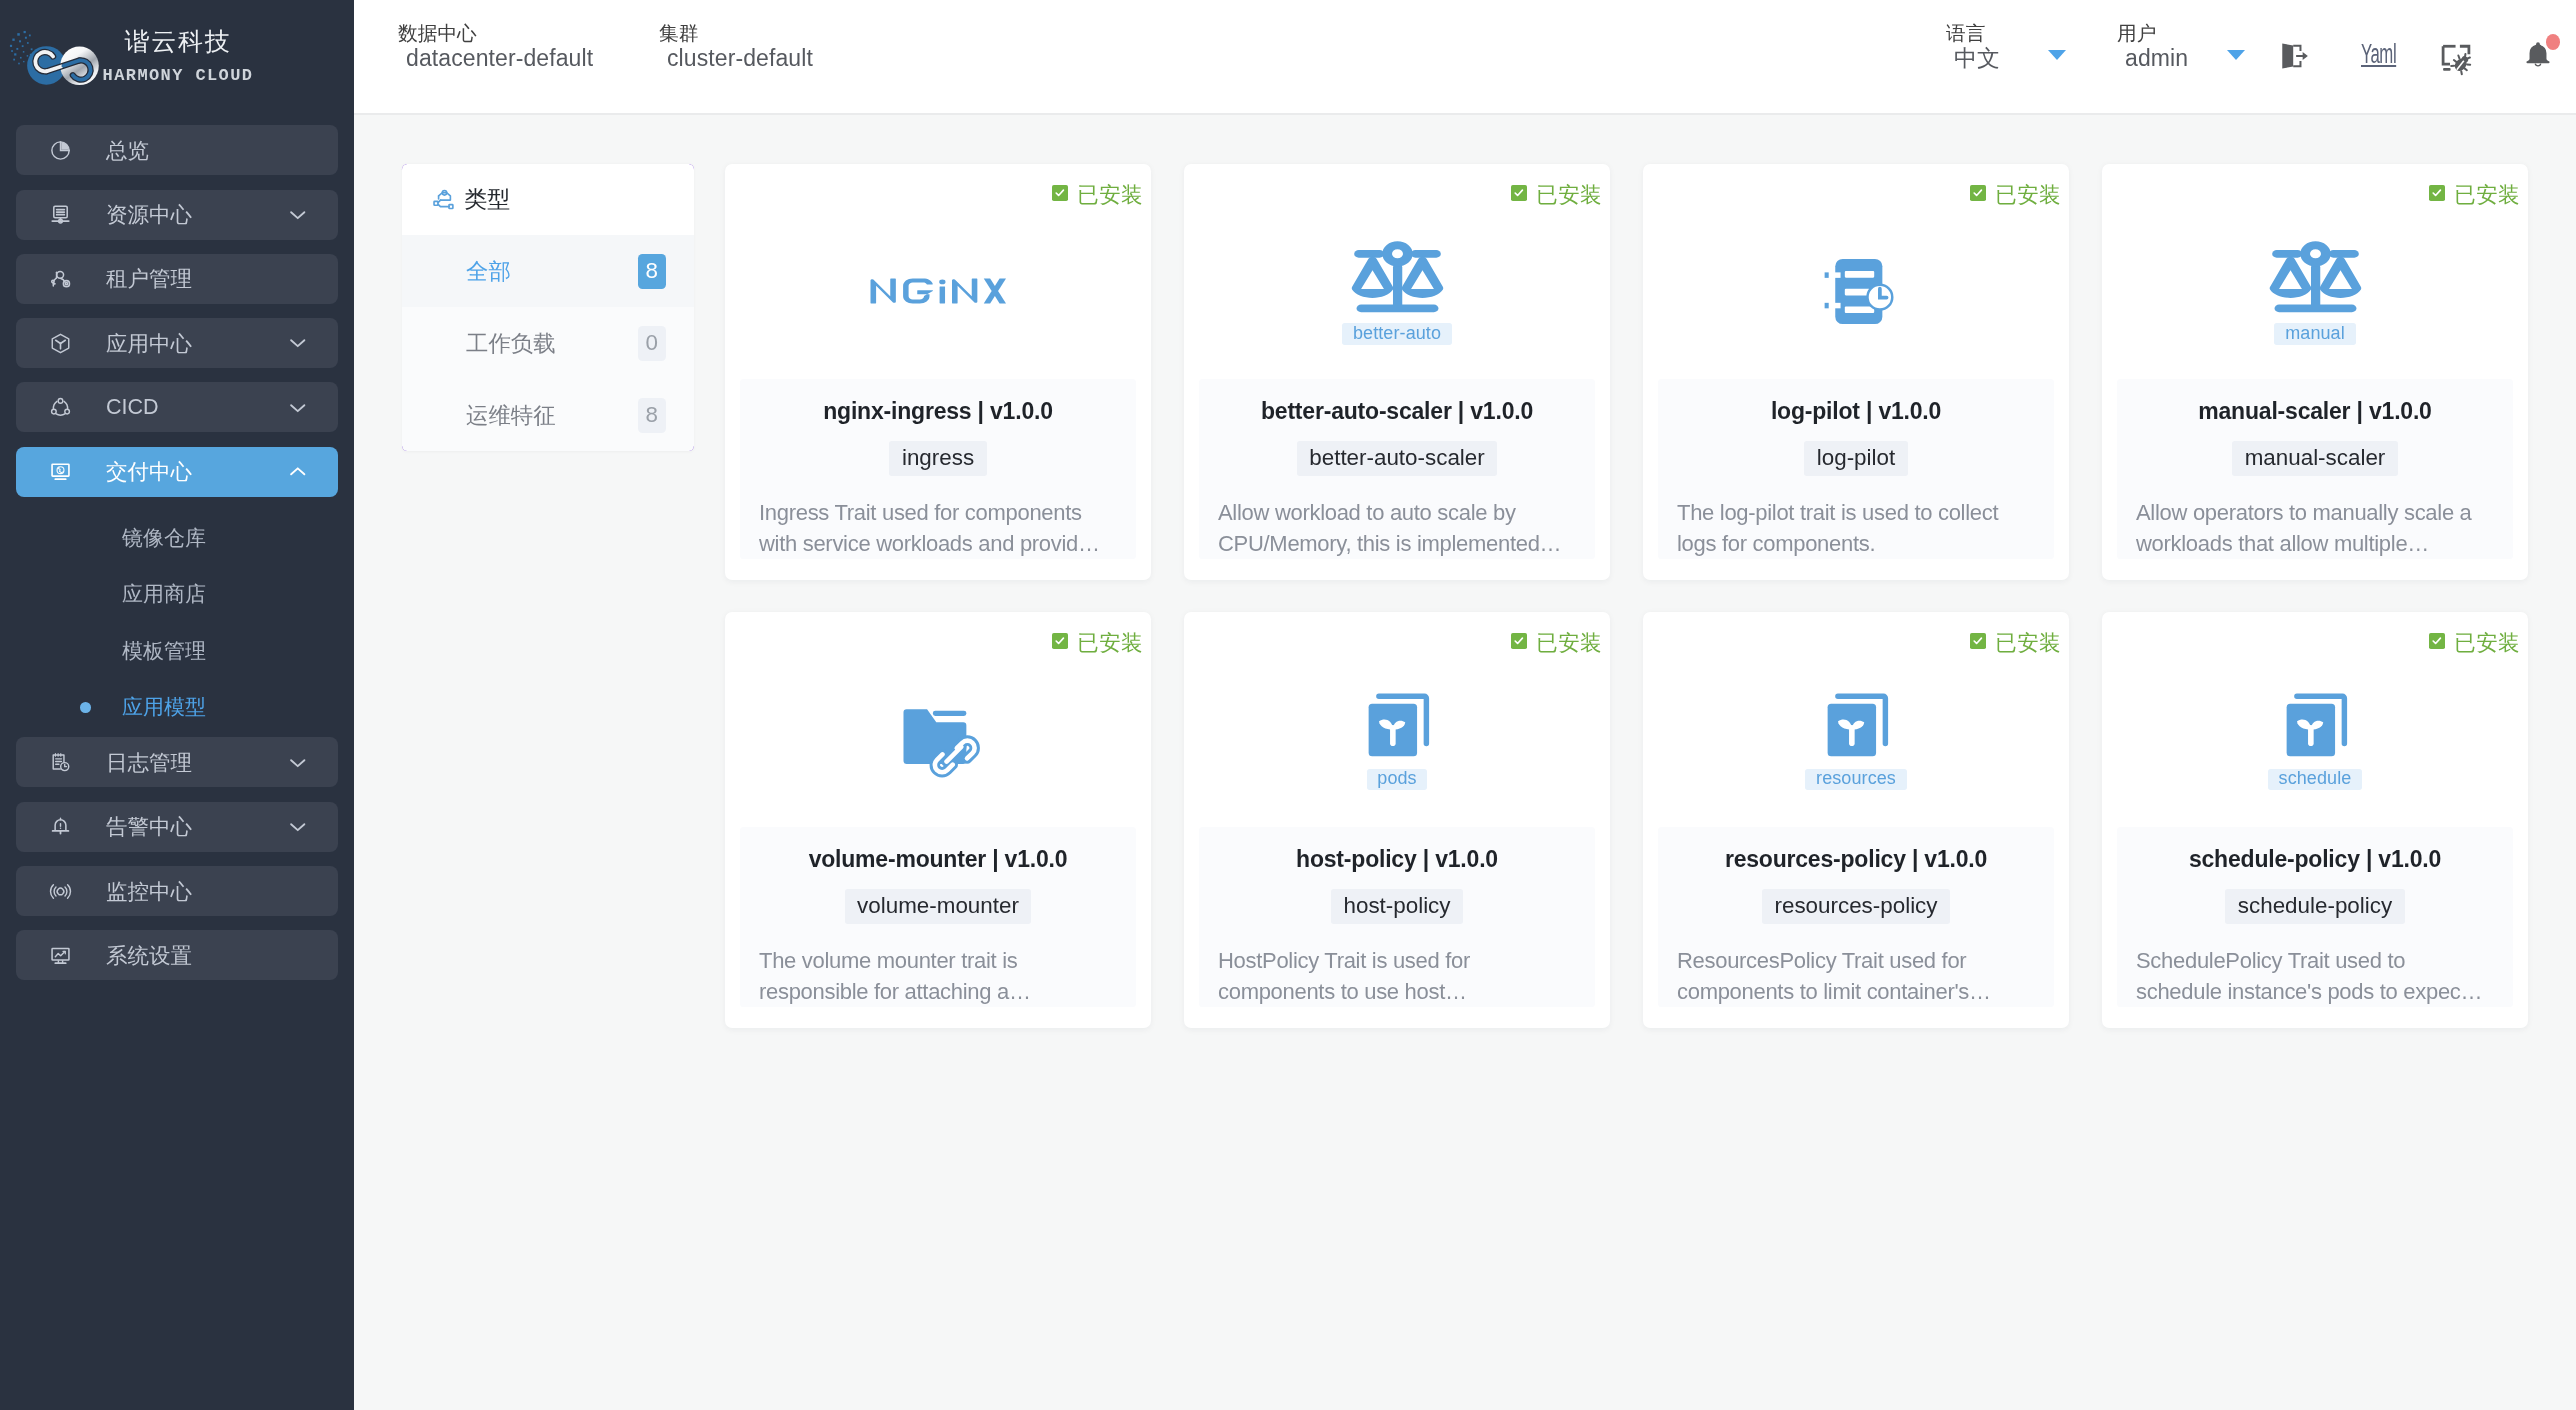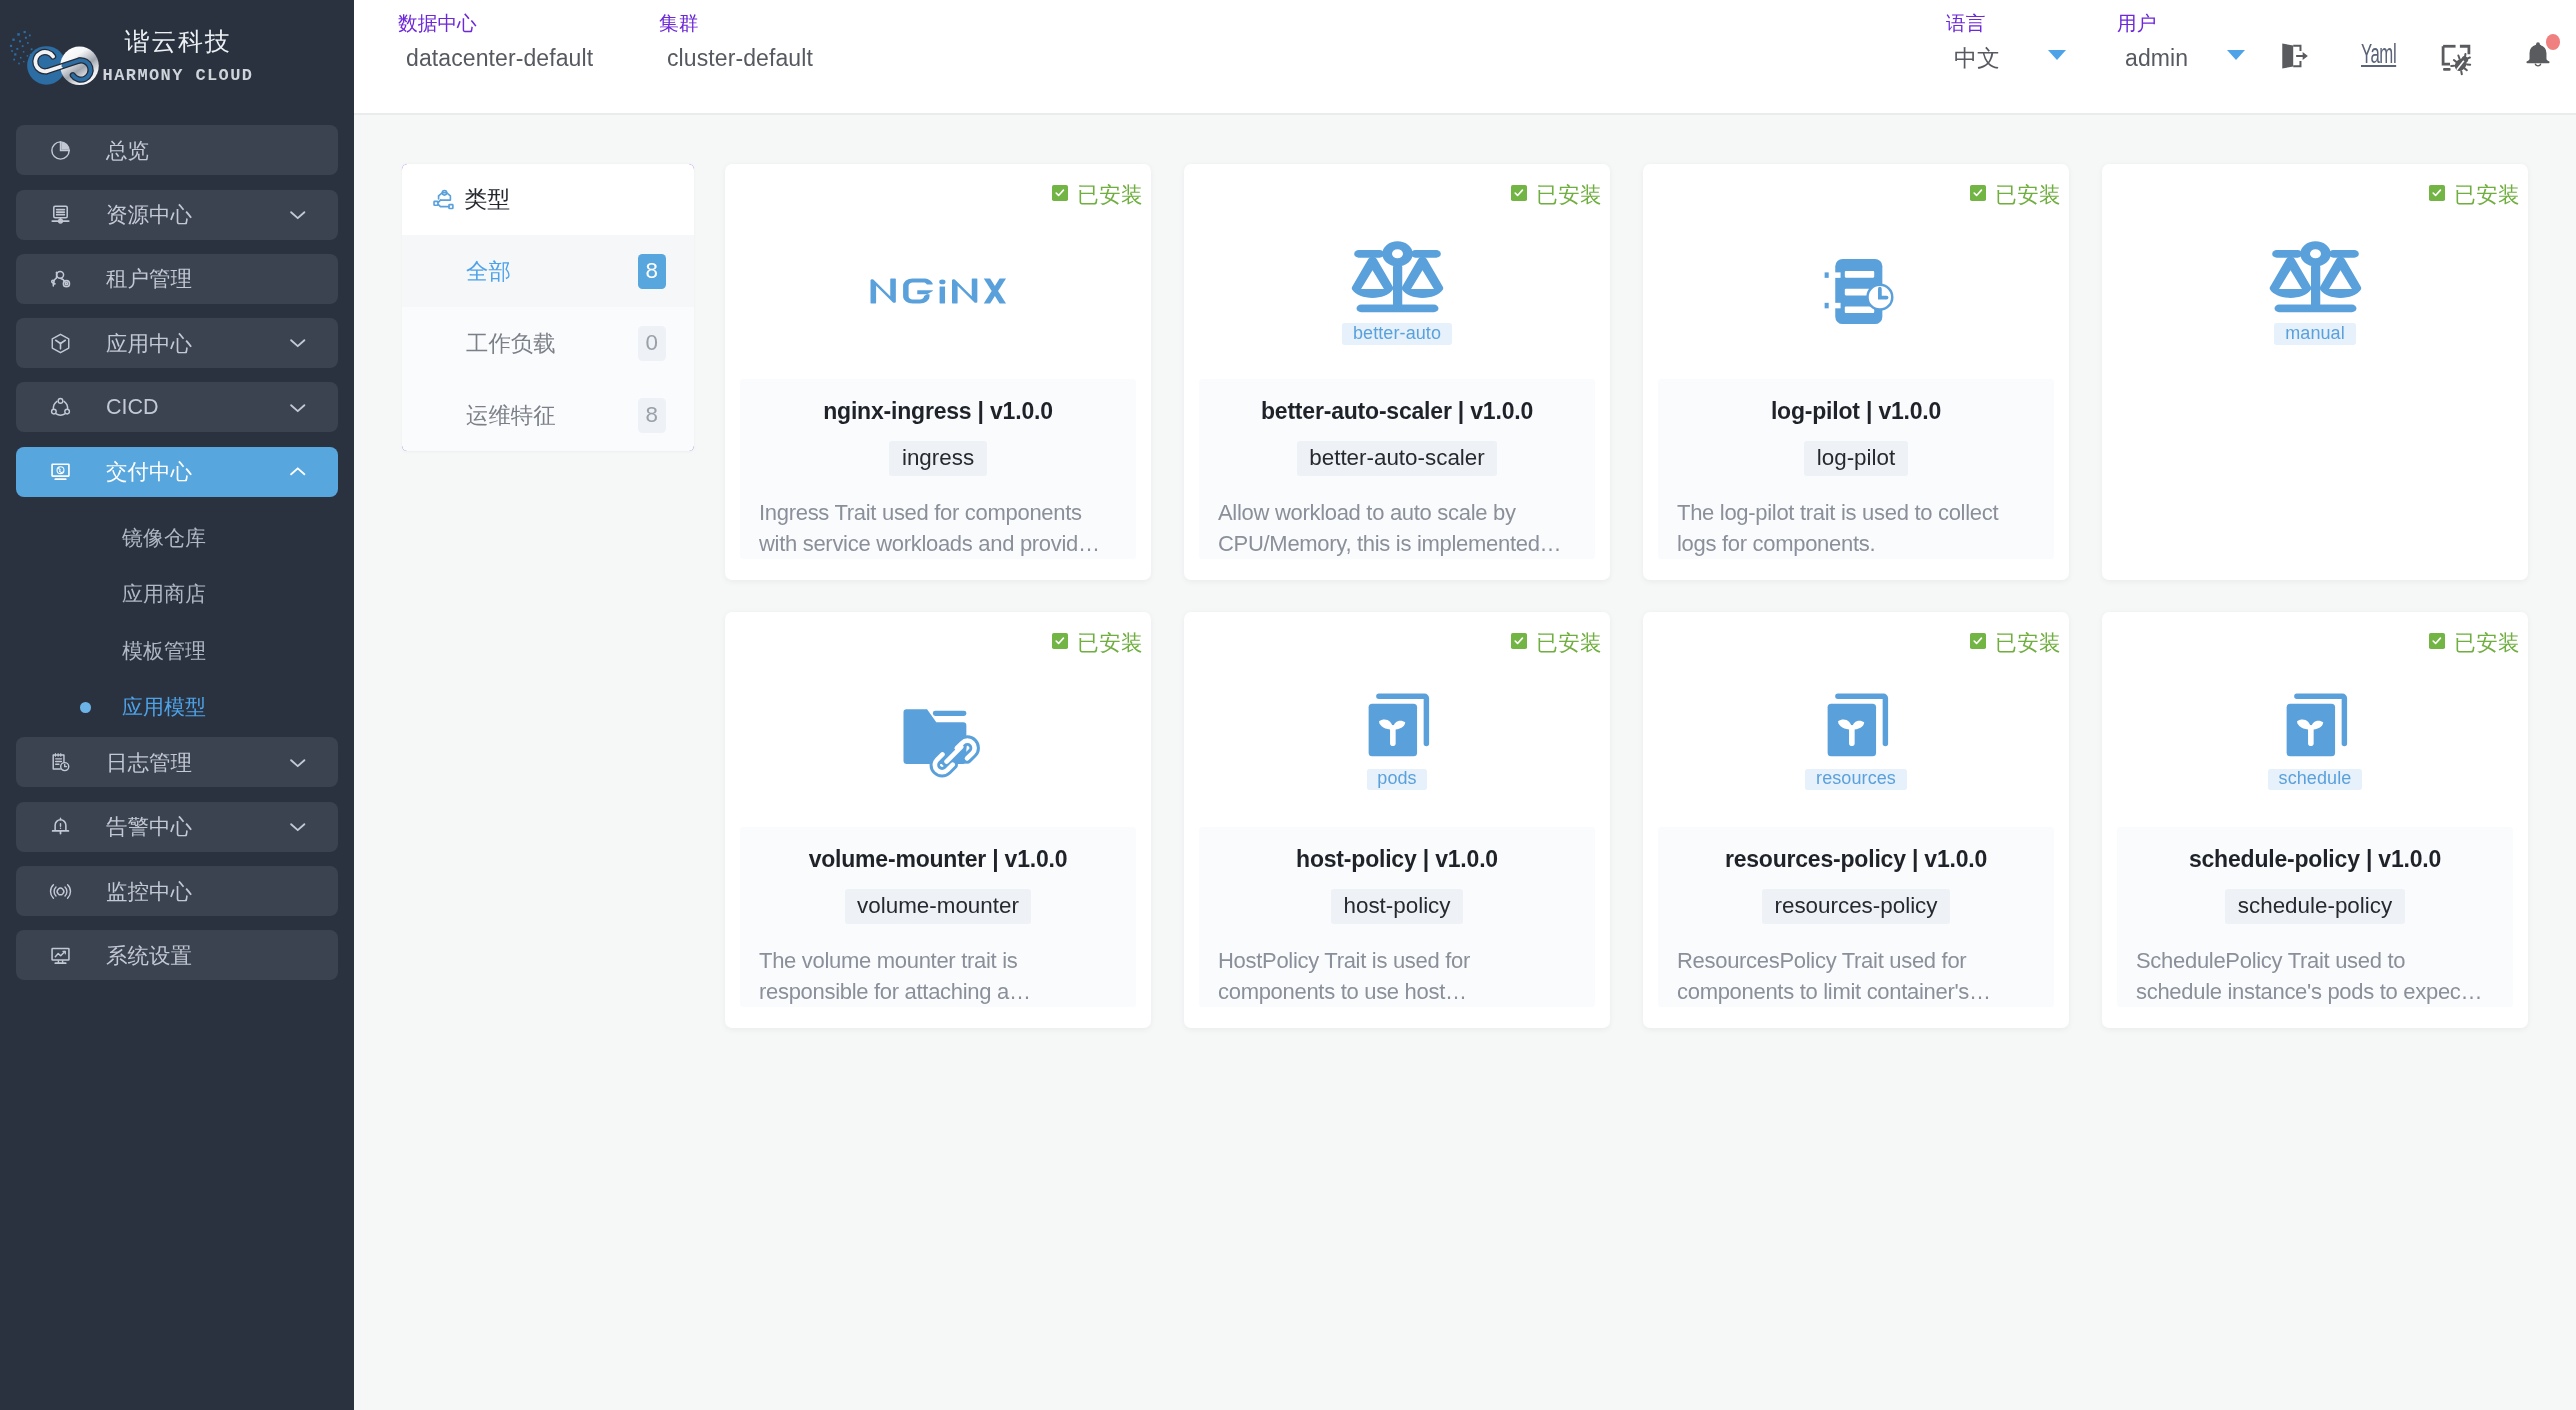--- a/index.html
+++ b/index.html
@@ -23,21 +23,21 @@
 .nav-item.active{background:#57a6de;color:#fff}
 .sub-item{height:53px;display:flex;align-items:center;color:#b0b8c5;font-size:21px;letter-spacing:0px;cursor:pointer;position:relative;padding-left:106px;margin-bottom:3.6px}
 .sub-first{margin-top:14.3px}
 .sub-item.active{color:#4ea3e8}
 .sub-item .dot{position:absolute;left:64px;top:50%;margin-top:-5.4px;width:10.7px;height:10.7px;border-radius:50%;background:#6cb3e8}
 
 
 .main{flex:1;display:flex;flex-direction:column;min-width:0}
 .header{height:112px;background:#fff;border-bottom:2.7px solid #eaebec;position:relative;flex:0 0 115px}
 .hgroup{position:absolute;top:0}
-.hlabel{font-size:19.7px;color:#6d28d9;line-height:1;position:absolute;top:14px;left:-8px;white-space:nowrap}
+.hlabel{font-size:19.7px;color:#404040;line-height:1;position:absolute;top:24px;left:-8px;white-space:nowrap}
 .hval{font-size:23px;color:#56595f;letter-spacing:0.1px;line-height:1;position:absolute;top:47px;left:0;white-space:nowrap;cursor:pointer}
 .caret{position:absolute;top:50px;width:0;height:0;border-left:9.8px solid transparent;border-right:9.8px solid transparent;border-top:10.7px solid #4ea3e8;cursor:pointer}
 .hicon{position:absolute;cursor:pointer;display:flex;align-items:center}
 .yaml-link{position:absolute;font-size:27px;color:#5b6378;text-decoration:underline;font-family:"Liberation Sans",sans-serif;cursor:pointer;letter-spacing:-0.7px;transform:scaleX(0.62);transform-origin:left top;line-height:1}
 .bell-badge{position:absolute;width:14.3px;height:16px;border-radius:50%;background:#f08080}
 
 
 .content{flex:1;background:#f6f7f7;position:relative}
 .filter-card{position:absolute;left:48px;top:49px;width:292px;background:#6d28d9;border-radius:5.4px;box-shadow:0 0.9px 3.6px rgba(0,0,0,.04);overflow:hidden}
 .filter-head{height:71px;display:flex;align-items:center;padding-left:29px;background:#fff}
@@ -490,20 +490,25 @@
                   <rect x="3.4" y="3.35" width="6.3" height="1.95" rx="0.95"></rect>
                   <rect x="15.3" y="3.35" width="6.3" height="1.95" rx="0.95"></rect>
                   <rect x="3.9" y="17.3" width="17.2" height="1.95" rx="0.95"></rect>
                   <path d="M12.5 1.1 a3.2 3.2 0 1 1 0 6.4 a3.2 3.2 0 0 1 0 -6.4 Z m0 2.05 a1.15 1.15 0 1 0 0 2.3 a1.15 1.15 0 0 0 0 -2.3 Z" fill-rule="evenodd"></path>
                   <path d="M6.4 5.6 a0.95 0.95 0 0 1 1.7 0 L11.5 12.7 a0.8 0.8 0 0 1 0.05 0.75 C10.9 14.8 9.0 15.6 7.25 15.6 c-1.75 0 -3.65 -0.8 -4.3 -2.15 a0.8 0.8 0 0 1 0.05 -0.75 Z m0.85 2.9 L4.85 13.3 h4.8 Z"></path>
                   <path d="M16.9 5.6 a0.95 0.95 0 0 1 1.7 0 L22.0 12.7 a0.8 0.8 0 0 1 0.05 0.75 c-0.65 1.35 -2.55 2.15 -4.3 2.15 c-1.75 0 -3.65 -0.8 -4.3 -2.15 a0.8 0.8 0 0 1 0.05 -0.75 Z m0.85 2.9 L15.35 13.3 h4.8 Z"></path>
                 </g>
               </svg>
               <span class="icon-label">manual</span>
             </div>
+            <div class="card-body">
+              <div class="card-title">manual-scaler | v1.0.0</div>
+              <div class="card-tag">manual-scaler</div>
+              <div class="card-desc">Allow operators to manually scale a workloads that allow multiple…</div>
+            </div>
           </div>
           <div class="card">
             <div class="card-status">
               <span class="chk">
                 <svg width="11.6" height="11.6" viewBox="0 0 24 24" fill="none" stroke="#fff" stroke-width="3.4" stroke-linecap="round" stroke-linejoin="round">
                   <path d="M4.5 12.5 L9.5 17.5 L19.5 6.5"></path>
                 </svg>
               </span>
               <span>已安装</span>
             </div>

